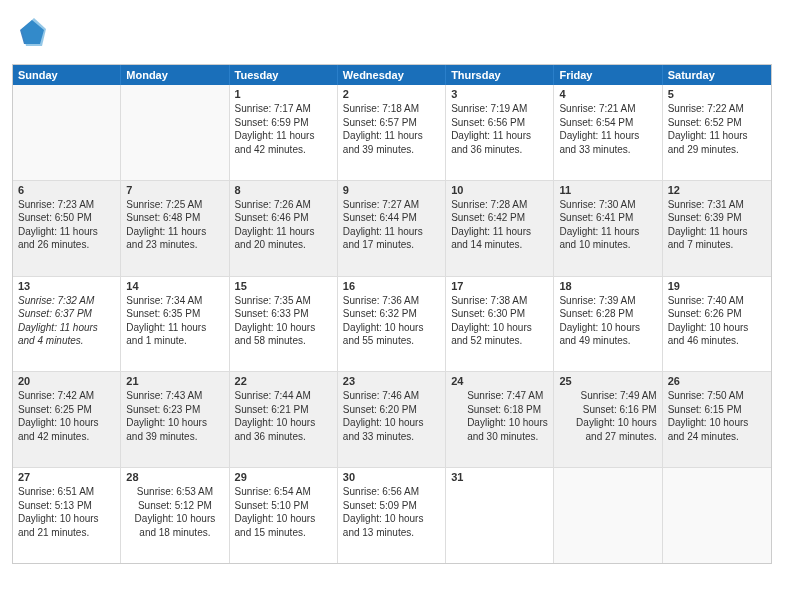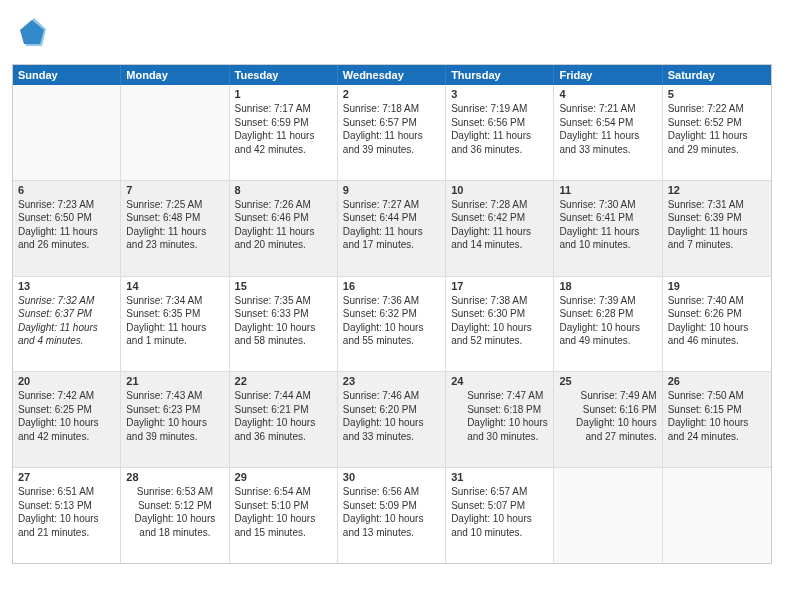--- a/index.html
+++ b/index.html
@@ -323,22 +323,19 @@
 Daylight: 10 hours and 15 minutes.</div>
           </div>
           <div class="cal-cell">
             <span class="day-num">30</span>
             <div class="cell-text" style="white-space: pre-line;">Sunrise: 6:56 AM
 Sunset: 5:09 PM
 Daylight: 10 hours and 13 minutes.</div>
           </div>
           <div class="cal-cell">
             <span class="day-num">31</span>
-            <div class="cell-text" style="white-space: pre-line;">Sunrise: 6:57 AM
-Sunset: 5:07 PM
-Daylight: 10 hours and 10 minutes.</div>
           </div>
           <div class="cal-cell empty"></div>
           <div class="cal-cell empty"></div>
         </div>
       </div>
   </div>
 </div>
 
 </body></html>

